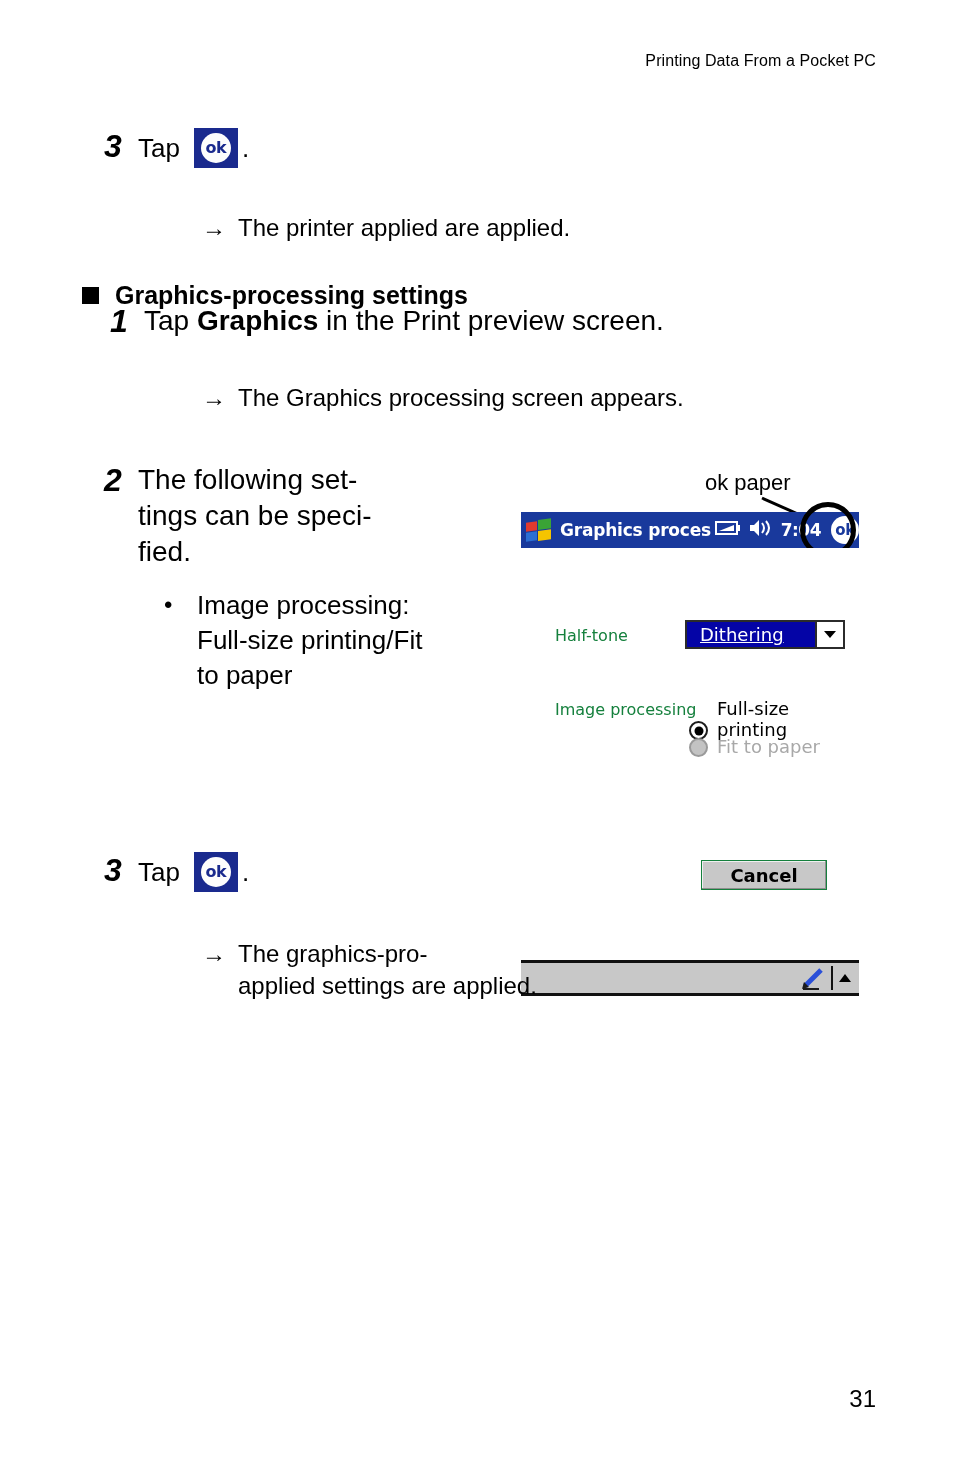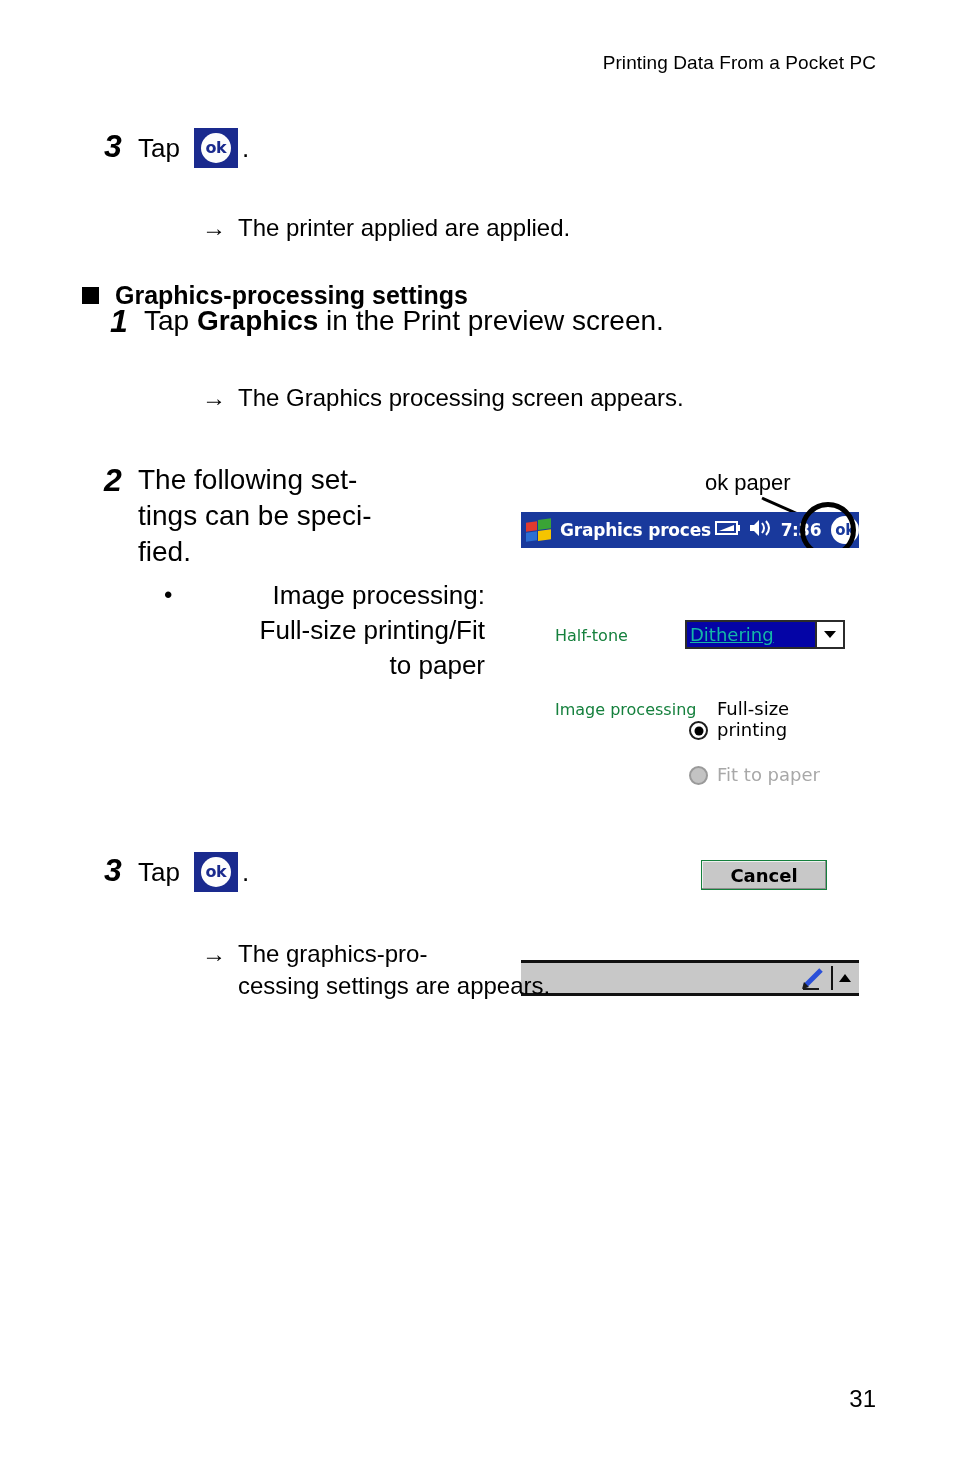--- a/index.html
+++ b/index.html
@@ -14,21 +14,21 @@
     font-family: "Liberation Sans", sans-serif;
     color: #000000;
     overflow: hidden;
   }
 
   
   .page-header {
     position: absolute;
     top: 52px;
     right: 78px;
-    font-size: 19px;
+    font-size: 16px;
     letter-spacing: 0.1px;
     white-space: nowrap;
   }
 
   
   .step {
     position: absolute;
     display: flex;
     align-items: flex-start;
   }
@@ -234,25 +234,25 @@
     height: 29px;
     border: 2px solid #2b2b2b;
     background: #fff;
     display: flex;
     align-items: stretch;
     box-sizing: border-box;
   }
   .combo .value {
     flex: 1;
     background: #0404a6;
-    color: #14b8a6;
+    color: #ffffff;
     font-size: 18px;
     display: flex;
     align-items: center;
-    padding-left: 3px;
+    padding-left: 13px;
     text-decoration: underline;
     text-underline-offset: 1px;
     overflow: hidden;
     white-space: nowrap;
   }
   .combo .arrowbtn {
     width: 26px;
     background: #ffffff;
     border-left: 2px solid #2b2b2b;
     display: flex;
@@ -418,21 +418,21 @@
 
 <div class="step" style="left:104px; top:462px; width:370px;">
   <div class="step-num">2</div>
   <div class="step-body large" style="white-space:pre-line; width:300px;">The following set-
 tings can be speci-
 fied.</div>
 </div>
 
 <div class="bullets" style="left:155px; top:578px; width:330px;">
   <ul class="dotlist">
-    <li style="white-space:pre-line; text-align:right;">Image processing:
+    <li style="white-space:pre-line; margin-top:10px;">Image processing:
 Full-size printing/Fit
 to paper</li>
   </ul>
 </div>
 
 <div class="callout-label">ok paper</div>
 <svg class="callout-leader" viewBox="0 0 90 40">
   <line x1="2" y1="2" x2="78" y2="36" stroke="#000" stroke-width="3"></line>
 </svg>
 
@@ -458,21 +458,21 @@
           <polygon points="4,11 19,11 19,5" fill="#fff"></polygon>
         </svg>
       </span>
       <span>
         <svg width="24" height="18" viewBox="0 0 24 18">
           <polygon points="1,6 5,6 10,1 10,17 5,12 1,12" fill="#fff"></polygon>
           <path d="M13 4 Q17 9 13 14" stroke="#fff" stroke-width="2" fill="none"></path>
           <path d="M17 2 Q23 9 17 16" stroke="#fff" stroke-width="2" fill="none"></path>
         </svg>
       </span>
-      <span class="clock">7:36</span>
+      <span class="clock">7:04</span>
     </span>
     <span class="ok-tb">
       <span>ok</span>
     </span>
     <span class="callout-ring"></span>
   </div>
 
   <div class="pda-client">
 
     <div class="field-row" style="left:18px; top:78px;">
@@ -488,21 +488,21 @@
     </div>
 
     <div class="field-row" style="left:18px; top:152px;">
       <span class="field-label">Image processing</span>
     </div>
 
     <div class="radio-row" style="left:168px; top:150px;">
       <span class="radio checked"></span>
       <span class="radio-label">Full-size printing</span>
     </div>
-    <div class="radio-row" style="left:168px; top:188px;margin-top:28px;">
+    <div class="radio-row" style="left:168px; top:188px;">
       <span class="radio disabled"></span>
       <span class="radio-label disabled">Fit to paper</span>
     </div>
 
     <div class="cancel-btn">Cancel</div>
 
     <div class="softbar">
       <span class="pencil">
         <svg width="26" height="26" viewBox="0 0 26 26">
           <line x1="6" y1="21" x2="22" y2="5" stroke="#2a4fd8" stroke-width="5"></line>
@@ -525,16 +525,16 @@
         <span>ok</span>
       </span>
     </span>
     <span>.</span>
   </div>
 </div>
 
 <div class="result" style="left:202px; top:938px; width:420px;">
   <span class="arrow">→</span>
   <span style="white-space:pre-line;">The graphics-pro-
-cessing settings are appears.</span>
+applied settings are applied.</span>
 </div>
 
 <div class="page-number">31</div>
 
 </body></html>

